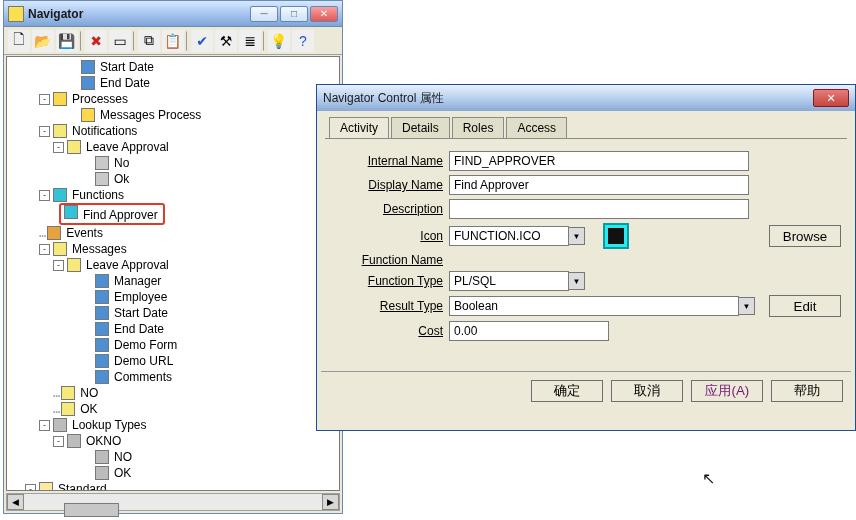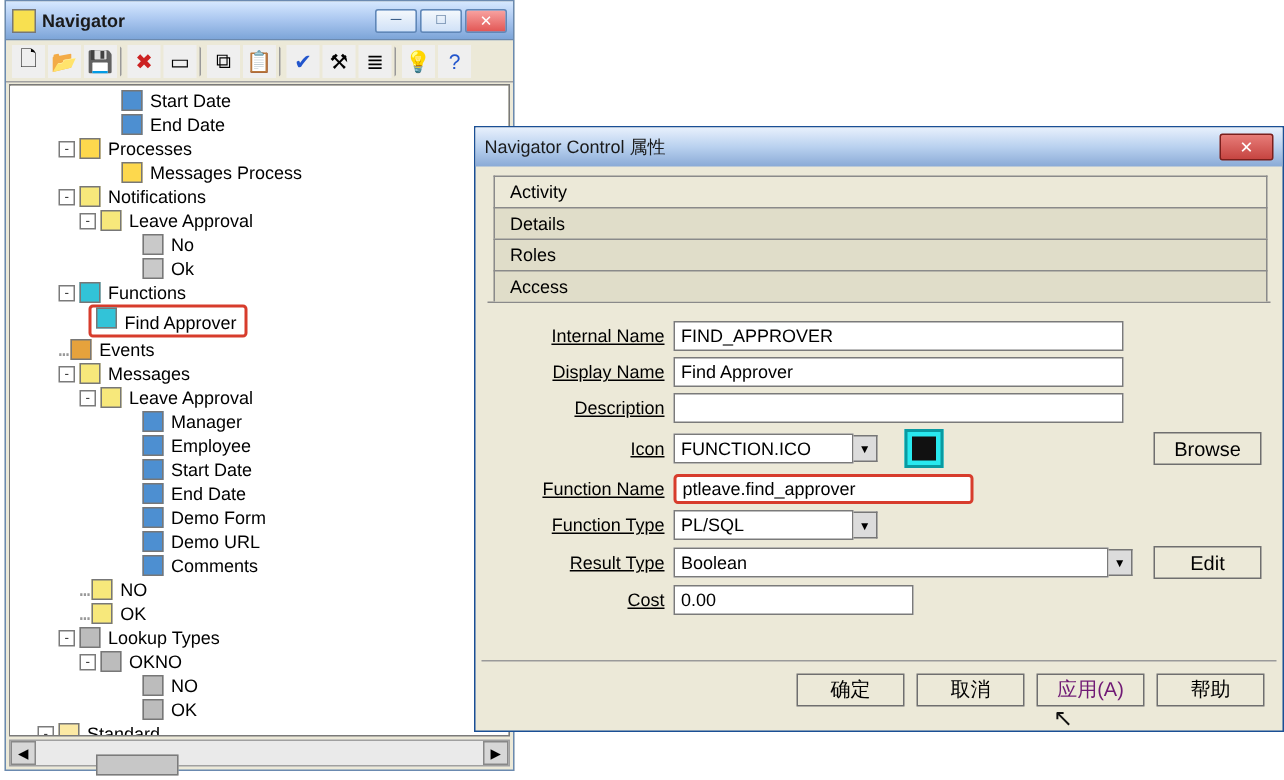--- a/index.html
+++ b/index.html
@@ -27,40 +27,40 @@
   .scrollbar-h { position:absolute; bottom:2px; left:2px; right:2px; height:18px; background:#eaeaea; border:1px solid #a0a0a0; display:flex; align-items:center;}
   .sb-btn { width:17px; height:16px; background:#d7d7d7; border:1px solid #888; display:flex; align-items:center; justify-content:center; font-size:9px;}
   .sb-track { flex:1; position:relative;}
   .sb-thumb { position:absolute; left:40px; top:1px; width:55px; height:14px; background:#c7c7c7; border:1px solid #7b7b7b;}
 
   
   .dialog { position:absolute; width:540px; left:316px; top:84px; background:#ece9d8; border:1px solid #1a4f95; }
   .dlg-title { height:26px; background: linear-gradient(#e8f0fc,#b9d1ef 50%,#8aaad6); display:flex; align-items:center; padding:0 6px;}
   .dlg-title .t { flex:1; color:#1a1a1a; }
   .dlg-close { width:36px; height:18px; background: linear-gradient(#e77c78,#c64541); border:1px solid #7a1f1c; border-radius:2px; display:flex; align-items:center; justify-content:center; color:#fff; font-size:11px;}
-  .tabs { display:flex; padding: 6px 8px 0 12px; flex-direction: column; }
+  .tabs { display:flex; padding: 6px 8px 0 12px; }
   .tab { padding:3px 10px; border:1px solid #8a8a8a; background:#ece9d8; margin-right:2px; border-bottom:none; position:relative;}
   .tab.active { background:#ece9d8; font-weight: normal; z-index:2; }
   .tab:not(.active){ background:#e0ddc9;}
   .tabline { height:1px; background:#8a8a8a; margin:0 8px;}
   .form { padding: 8px 14px 10px 14px; }
   .row { display:flex; align-items:center; margin:4px 0; }
   .row .lbl { width:118px; text-align:right; padding-right:6px;text-decoration:underline; }
   .field { height:20px; border:1px solid #7a7a7a; background:#fff; padding:1px 4px; flex:1; max-width:300px; display:flex; align-items:center;}
   .field.small { max-width:160px;}
   .field.med { max-width:200px;}
   .select { max-width:140px; display:flex; align-items:center;}
   .sel-btn { width:16px; height:18px; background:#dcdcdc; border:1px solid #777; border-left:none; display:flex; align-items:center; justify-content:center; font-size:8px;}
   .hlred { border:2px solid #d73c2c; border-radius:3px;}
   .iconprev { width:26px; height:26px; background:#29e9ef; border:2px solid #0a9aa1; margin-left:18px; display:flex; align-items:center; justify-content:center;}
   .iconprev-inner{ width:16px; height:16px; background:#111; }
   .btn { width:72px; height:22px; border:1px solid #6f6f6f; background:#ece9d8; margin-left:8px;}
   .btn.disabled { color:#701a75;}
   .hr { border-top:1px solid #9a9a9a; margin: 16px 4px 8px 4px;}
-  .dlg-btns { display:flex; justify-content:flex-end; padding: 0 12px 16px 0;}
+  .dlg-btns { display:flex; justify-content:flex-end; padding: 0 12px 28px 0;}
   .cursor { position:absolute; left:385px; top:384px; font-size:16px; color:#111;}
 </style>
 </head>
 <body>
 
 <div class="window" style="left:3px; top:0; width:340px; height:514px;">
   <div class="titlebar">
     <span class="title-icon"></span>
     <span class="title-text">Navigator</span>
     <div class="win-btns">
@@ -271,23 +271,20 @@
           <span>FUNCTION.ICO</span>
         </div>
       <div class="sel-btn">▼</div>
       <div class="iconprev">
           <div class="iconprev-inner"></div>
         </div>
       <button class="btn" style="margin-left:auto;">Browse</button>
     </div>
     <div class="row">
       <span class="lbl">Function Name</span>
-      <div class="field med hlred">
-          <span>ptleave.find_approver</span>
-        </div>
     </div>
     <div class="row">
       <span class="lbl">Function Type</span>
       <div class="field select" style="max-width:120px;">
           <span>PL/SQL</span>
         </div>
       <div class="sel-btn">▼</div>
     </div>
     <div class="row">
       <span class="lbl">Result Type</span>

